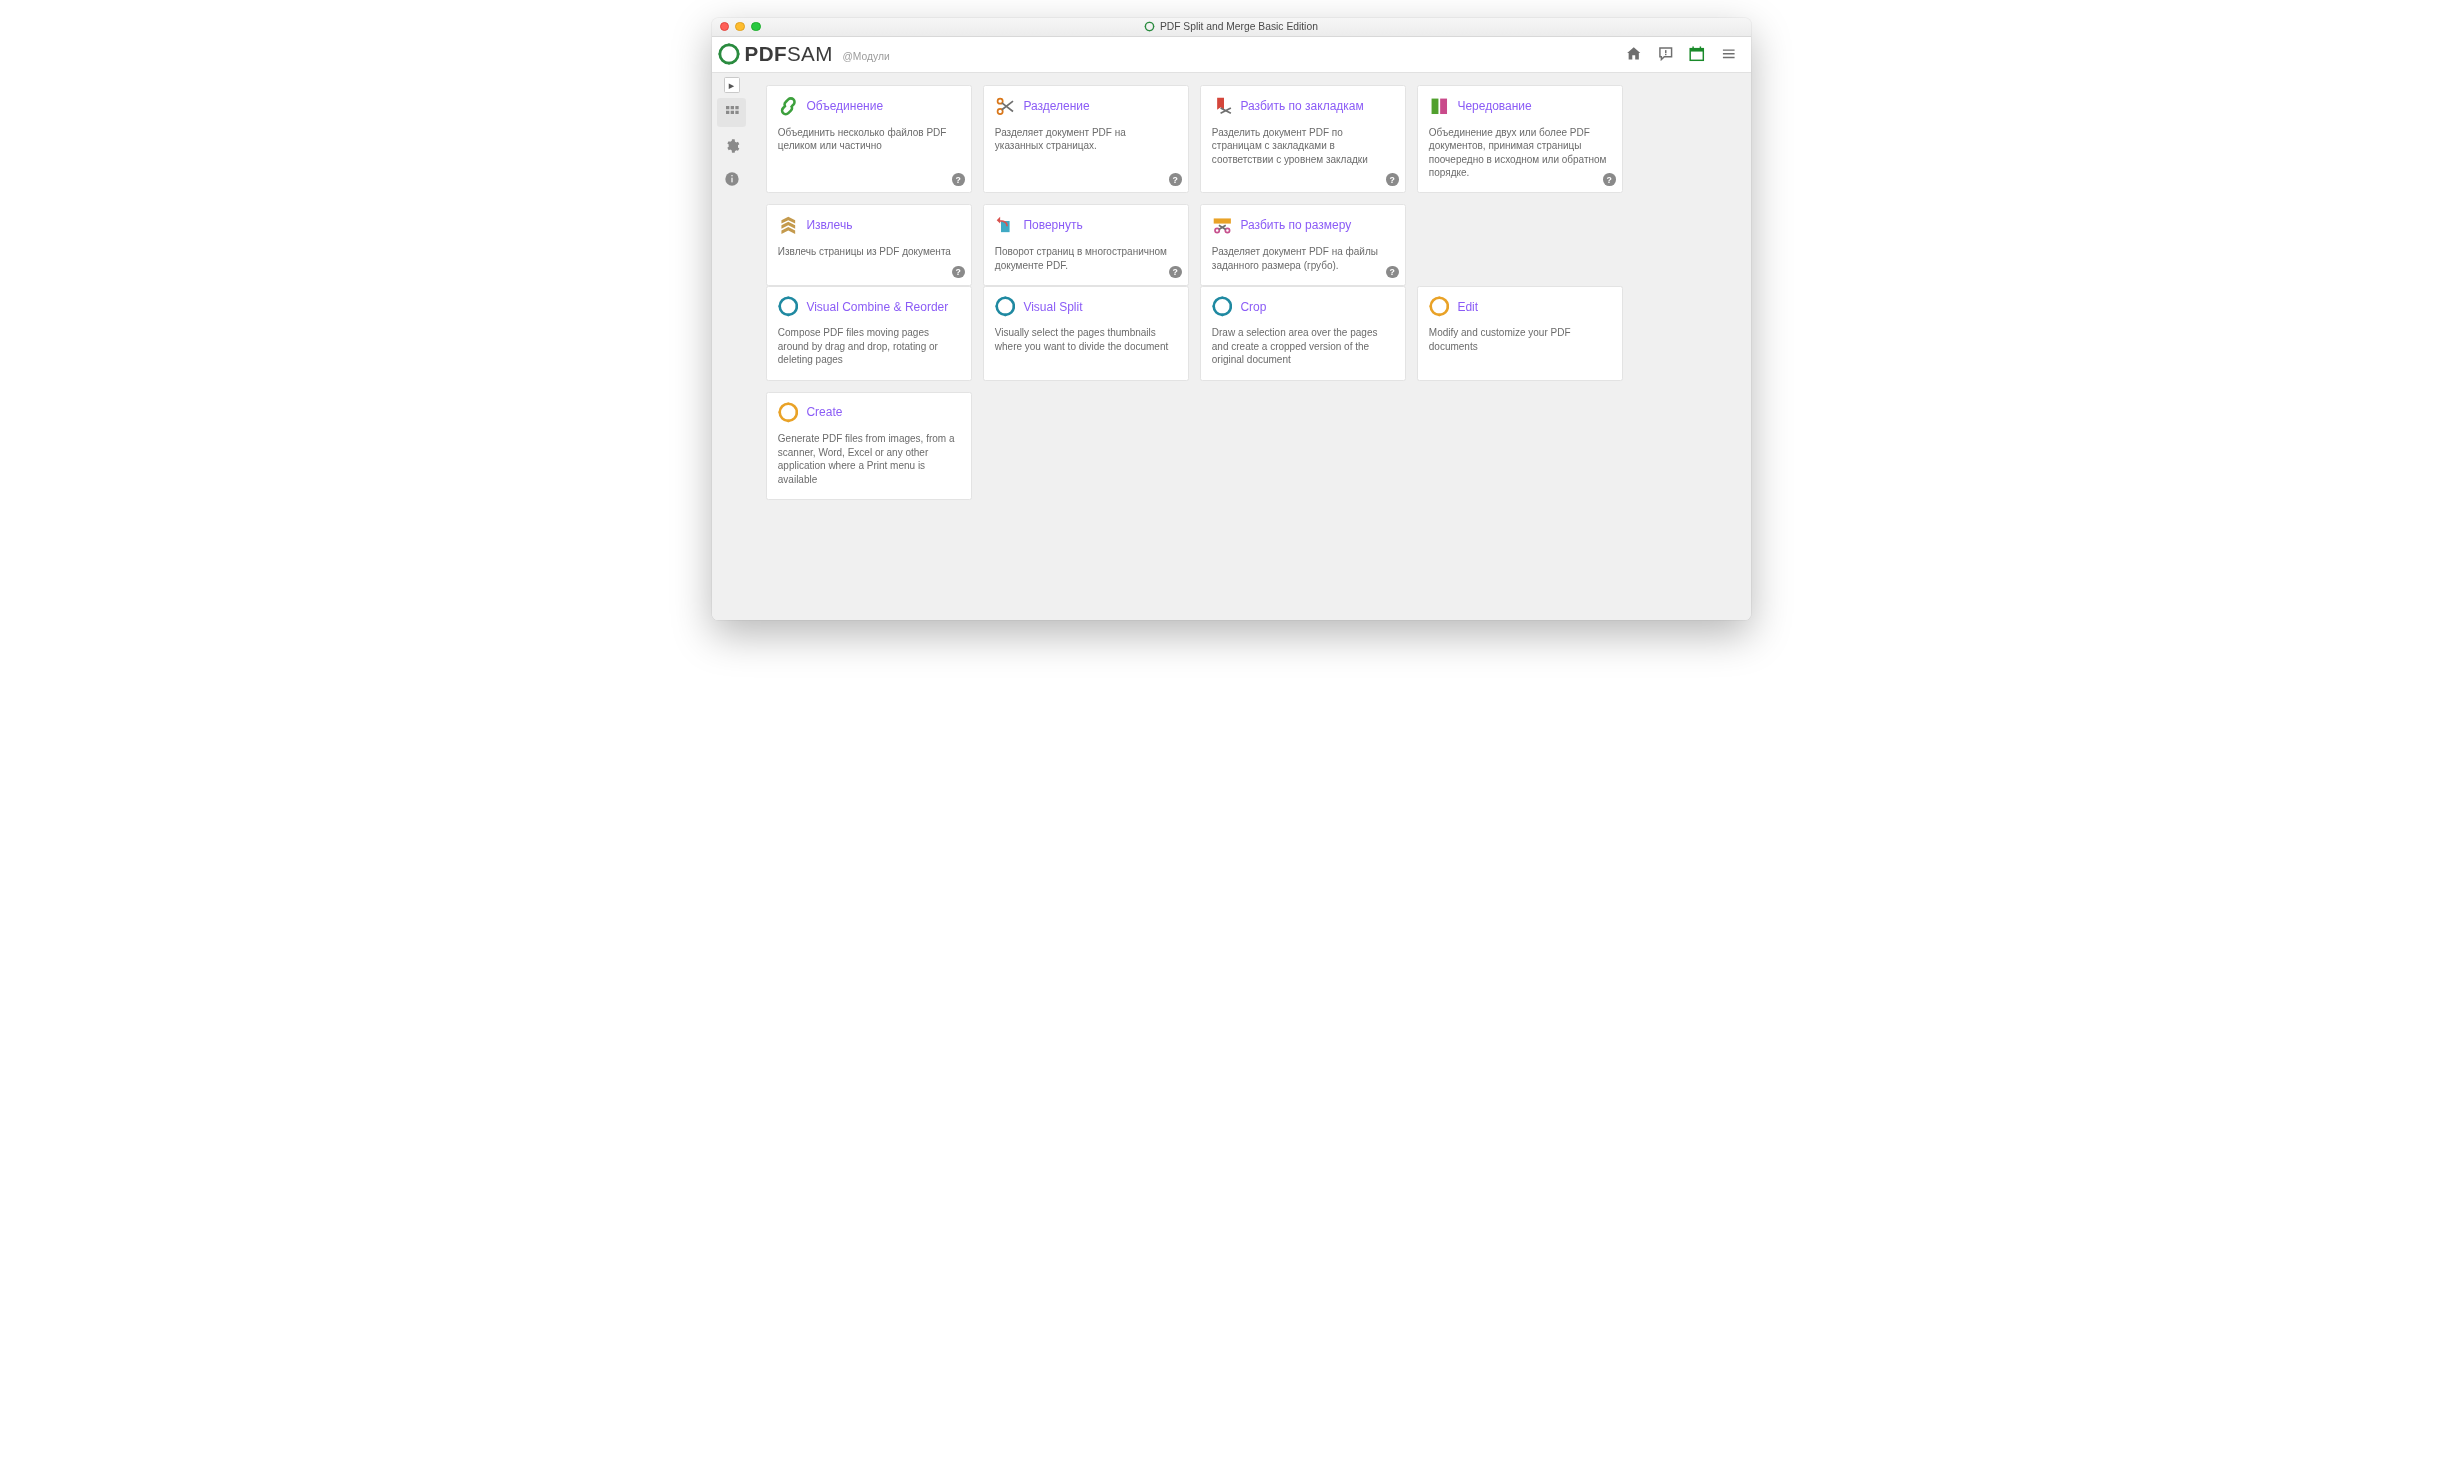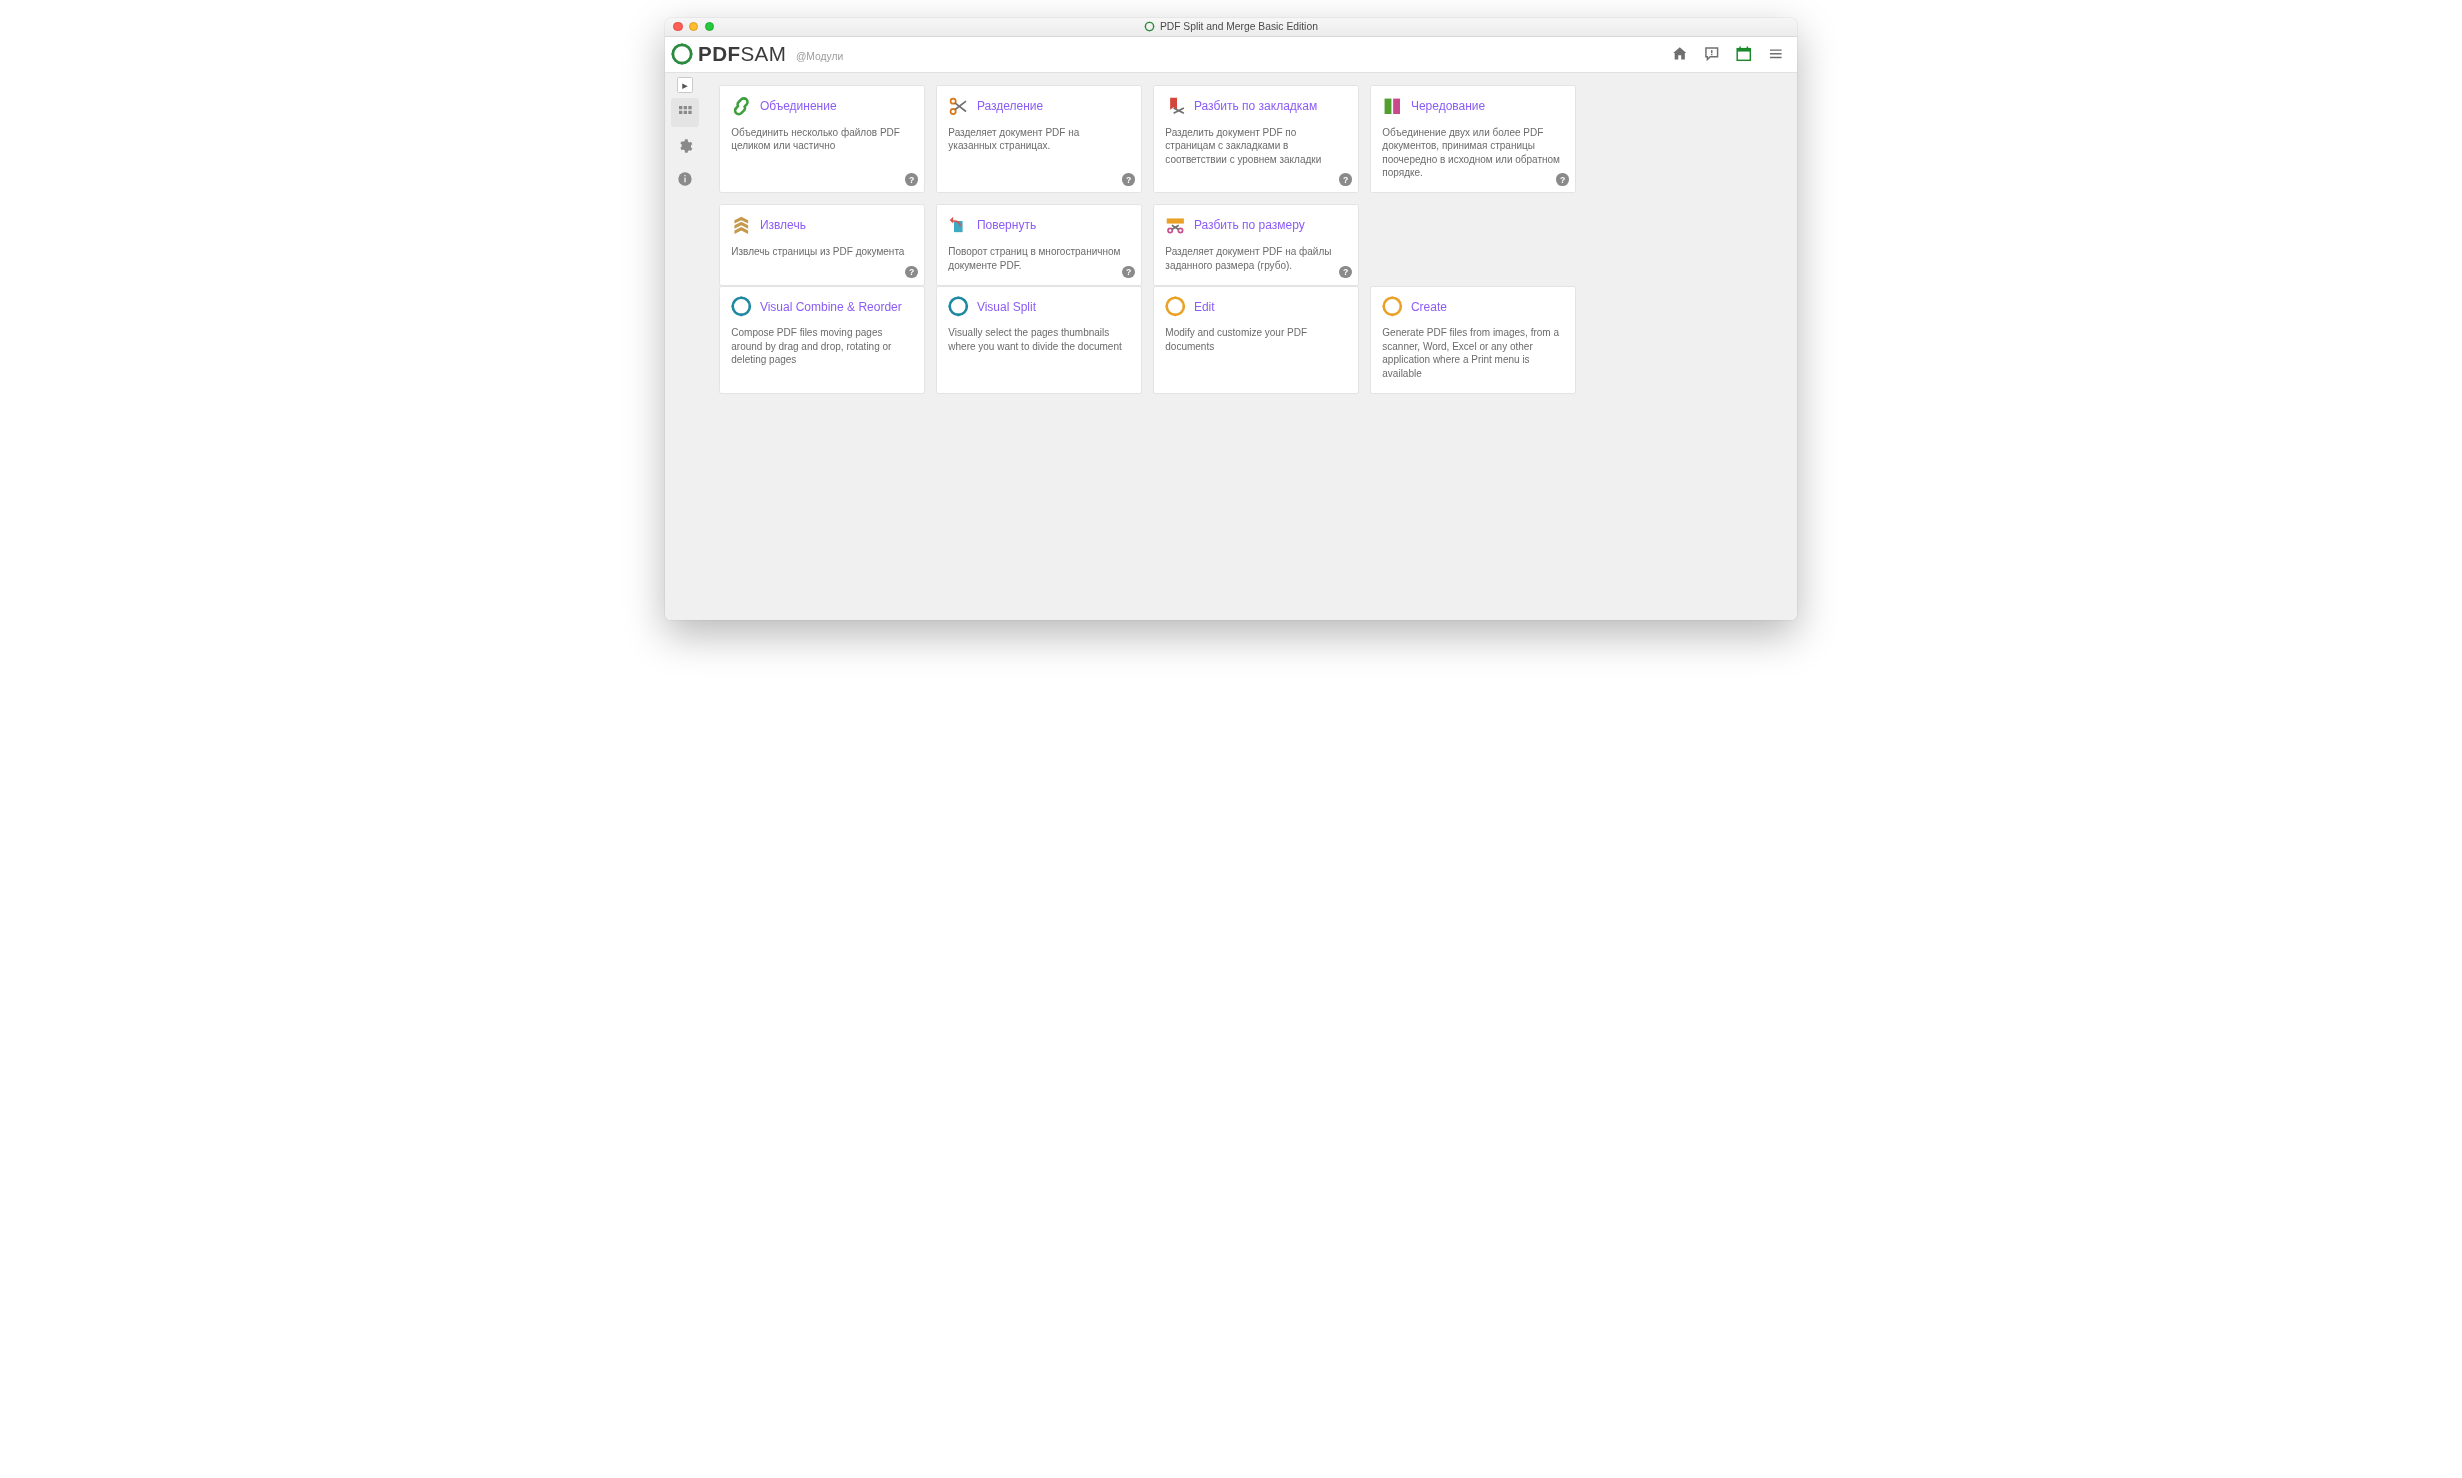--- a/index.html
+++ b/index.html
@@ -6,21 +6,21 @@
   html, body { height: 100%; }
   body {
     font-family: -apple-system, BlinkMacSystemFont, "Helvetica Neue", Arial, sans-serif;
     background: #fff;
     display: flex;
     justify-content: center;
     align-items: flex-start;
     padding: 17.5px;
   }
   .window {
-    width: 1132px;
+    width: 1039px;
     background: #f0f0f0;
     border-radius: 6.3px;
     box-shadow: 0 14.3px 40px rgba(0,0,0,0.28), 0 0 0 0.8px rgba(0,0,0,0.05);
     overflow: hidden;
   }
   .titlebar {
     height: 19px;
     background: linear-gradient(#f6f6f6,#ececec);
     border-bottom: 0.8px solid #d8d8d8;
     display: flex;
@@ -296,20 +296,34 @@
                   <path d="M22 12c0 5.5-4.5 10-10 10"></path>
                   <path d="M12 22C6.5 22 2 17.5 2 12"></path>
                   <path d="M2 12C2 6.5 6.5 2 12 2"></path>
                 </g>
               </svg>
             <span class="card-title">Visual Split</span>
           </div>
           <div class="card-desc">Visually select the pages thumbnails where you want to divide the document</div>
         </div>
 
+        <div class="card">
+          <div class="card-head">
+            <svg viewBox="0 0 24 24">
+                <g fill="none" stroke="#1f89a1" stroke-width="3" stroke-linecap="round">
+                  <path d="M12 2c5.5 0 10 4.5 10 10"></path>
+                  <path d="M22 12c0 5.5-4.5 10-10 10"></path>
+                  <path d="M12 22C6.5 22 2 17.5 2 12"></path>
+                  <path d="M2 12C2 6.5 6.5 2 12 2"></path>
+                </g>
+              </svg>
+            <span class="card-title">Crop</span>
+          </div>
+          <div class="card-desc">Draw a selection area over the pages and create a cropped version of the original document</div>
+        </div>
 
 
         <div class="card">
           <div class="card-head">
             <svg viewBox="0 0 24 24">
                 <g fill="none" stroke="#e9a227" stroke-width="3" stroke-linecap="round">
                   <path d="M12 2c5.5 0 10 4.5 10 10"></path>
                   <path d="M22 12c0 5.5-4.5 10-10 10"></path>
                   <path d="M12 22C6.5 22 2 17.5 2 12"></path>
                   <path d="M2 12C2 6.5 6.5 2 12 2"></path>

